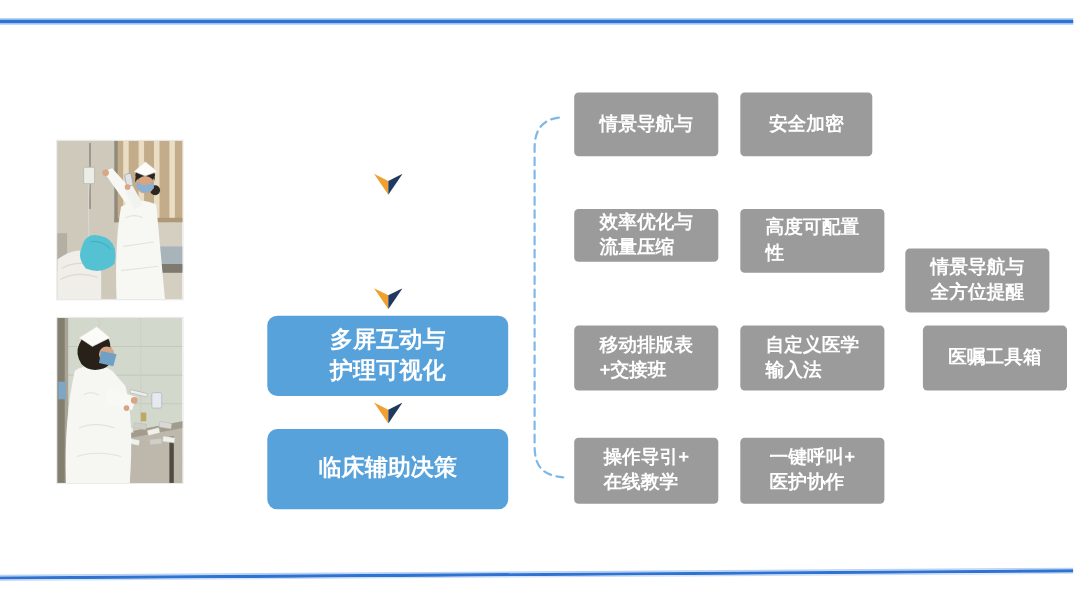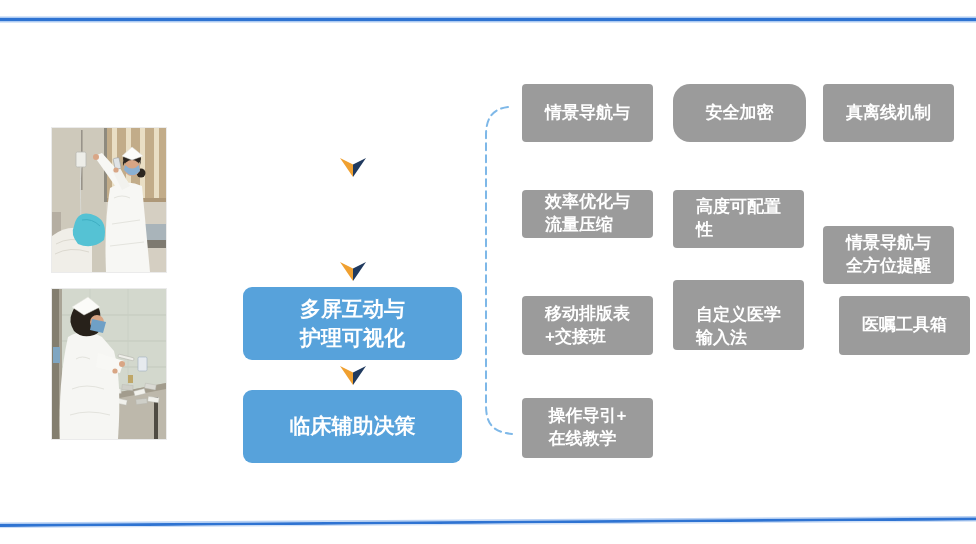--- a/index.html
+++ b/index.html
@@ -147,50 +147,51 @@
     <span class="label">临床辅助决策</span>
   </div>
 
   <svg class="connector" viewBox="0 0 60 350">
     <path d="M 38 12 C 22 14 16 24 16 40 L 16 310 C 16 328 22 337 42 339" fill="none" stroke="#7EB8E8" stroke-width="2" stroke-dasharray="7 5" stroke-linecap="round"></path>
   </svg>
 
   <div class="fbox" style="left:522px;top:84px;width:131px;height:58px;">
     <span class="flabel">情景导航与</span>
   </div>
-  <div class="fbox" style="left:673px;top:84px;width:133px;height:58px;border-radius:17px;">
+  <div class="fbox" style="left:673px;top:84px;width:120px;height:58px;">
     <span class="flabel">安全加密</span>
-  </div>
-  <div class="fbox" style="left:823px;top:84px;width:131px;height:58px;">
-    <span class="flabel">真离线机制</span>
   </div>
 
   <div class="fbox" style="left:522px;top:190px;width:131px;height:48px;">
     <span class="flabel">效率优化与
 流量压缩</span>
   </div>
   <div class="fbox" style="left:673px;top:190px;width:131px;height:58px;">
     <span class="flabel">高度可配置
 性</span>
   </div>
   <div class="fbox" style="left:823px;top:190px;width:131px;height:58px;margin-top:36px;">
     <span class="flabel">情景导航与
 全方位提醒</span>
   </div>
 
   <div class="fbox" style="left:522px;top:296px;width:131px;height:59px;">
     <span class="flabel">移动排版表
 +交接班</span>
   </div>
-  <div class="fbox" style="left:673px;top:280px;width:131px;height:70px;align-items:flex-end;">
+  <div class="fbox" style="left:673px;top:296px;width:131px;height:59px;">
     <span class="flabel">自定义医学
 输入法</span>
   </div>
   <div class="fbox" style="left:823px;top:296px;width:131px;height:59px;margin-left:16px;">
     <span class="flabel">医嘱工具箱</span>
   </div>
 
   <div class="fbox" style="left:522px;top:398px;width:131px;height:60px;">
     <span class="flabel">操作导引+
 在线教学</span>
   </div>
+  <div class="fbox" style="left:673px;top:398px;width:131px;height:60px;">
+    <span class="flabel">一键呼叫+
+医护协作</span>
+  </div>
 
 </div>
 
 </body></html>

